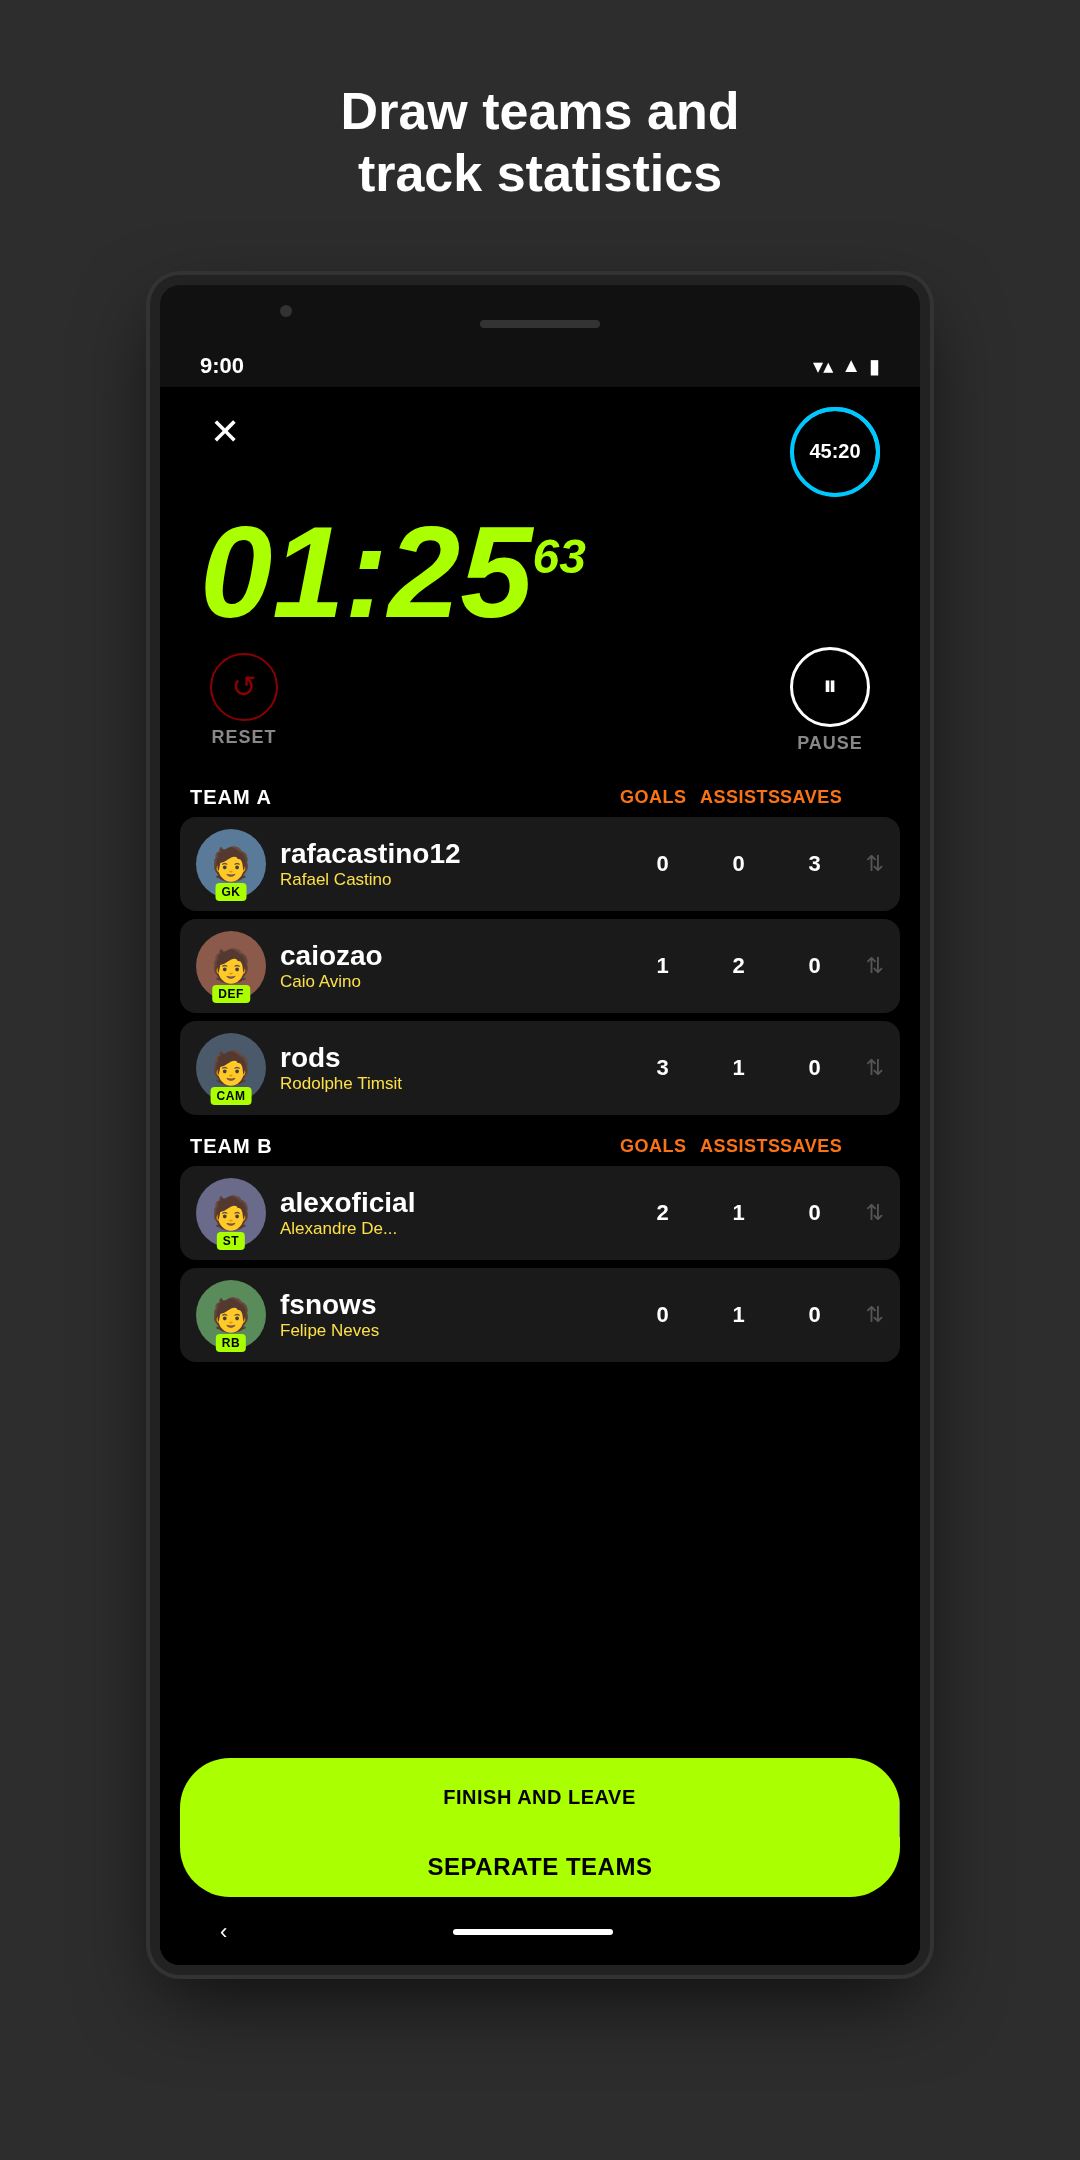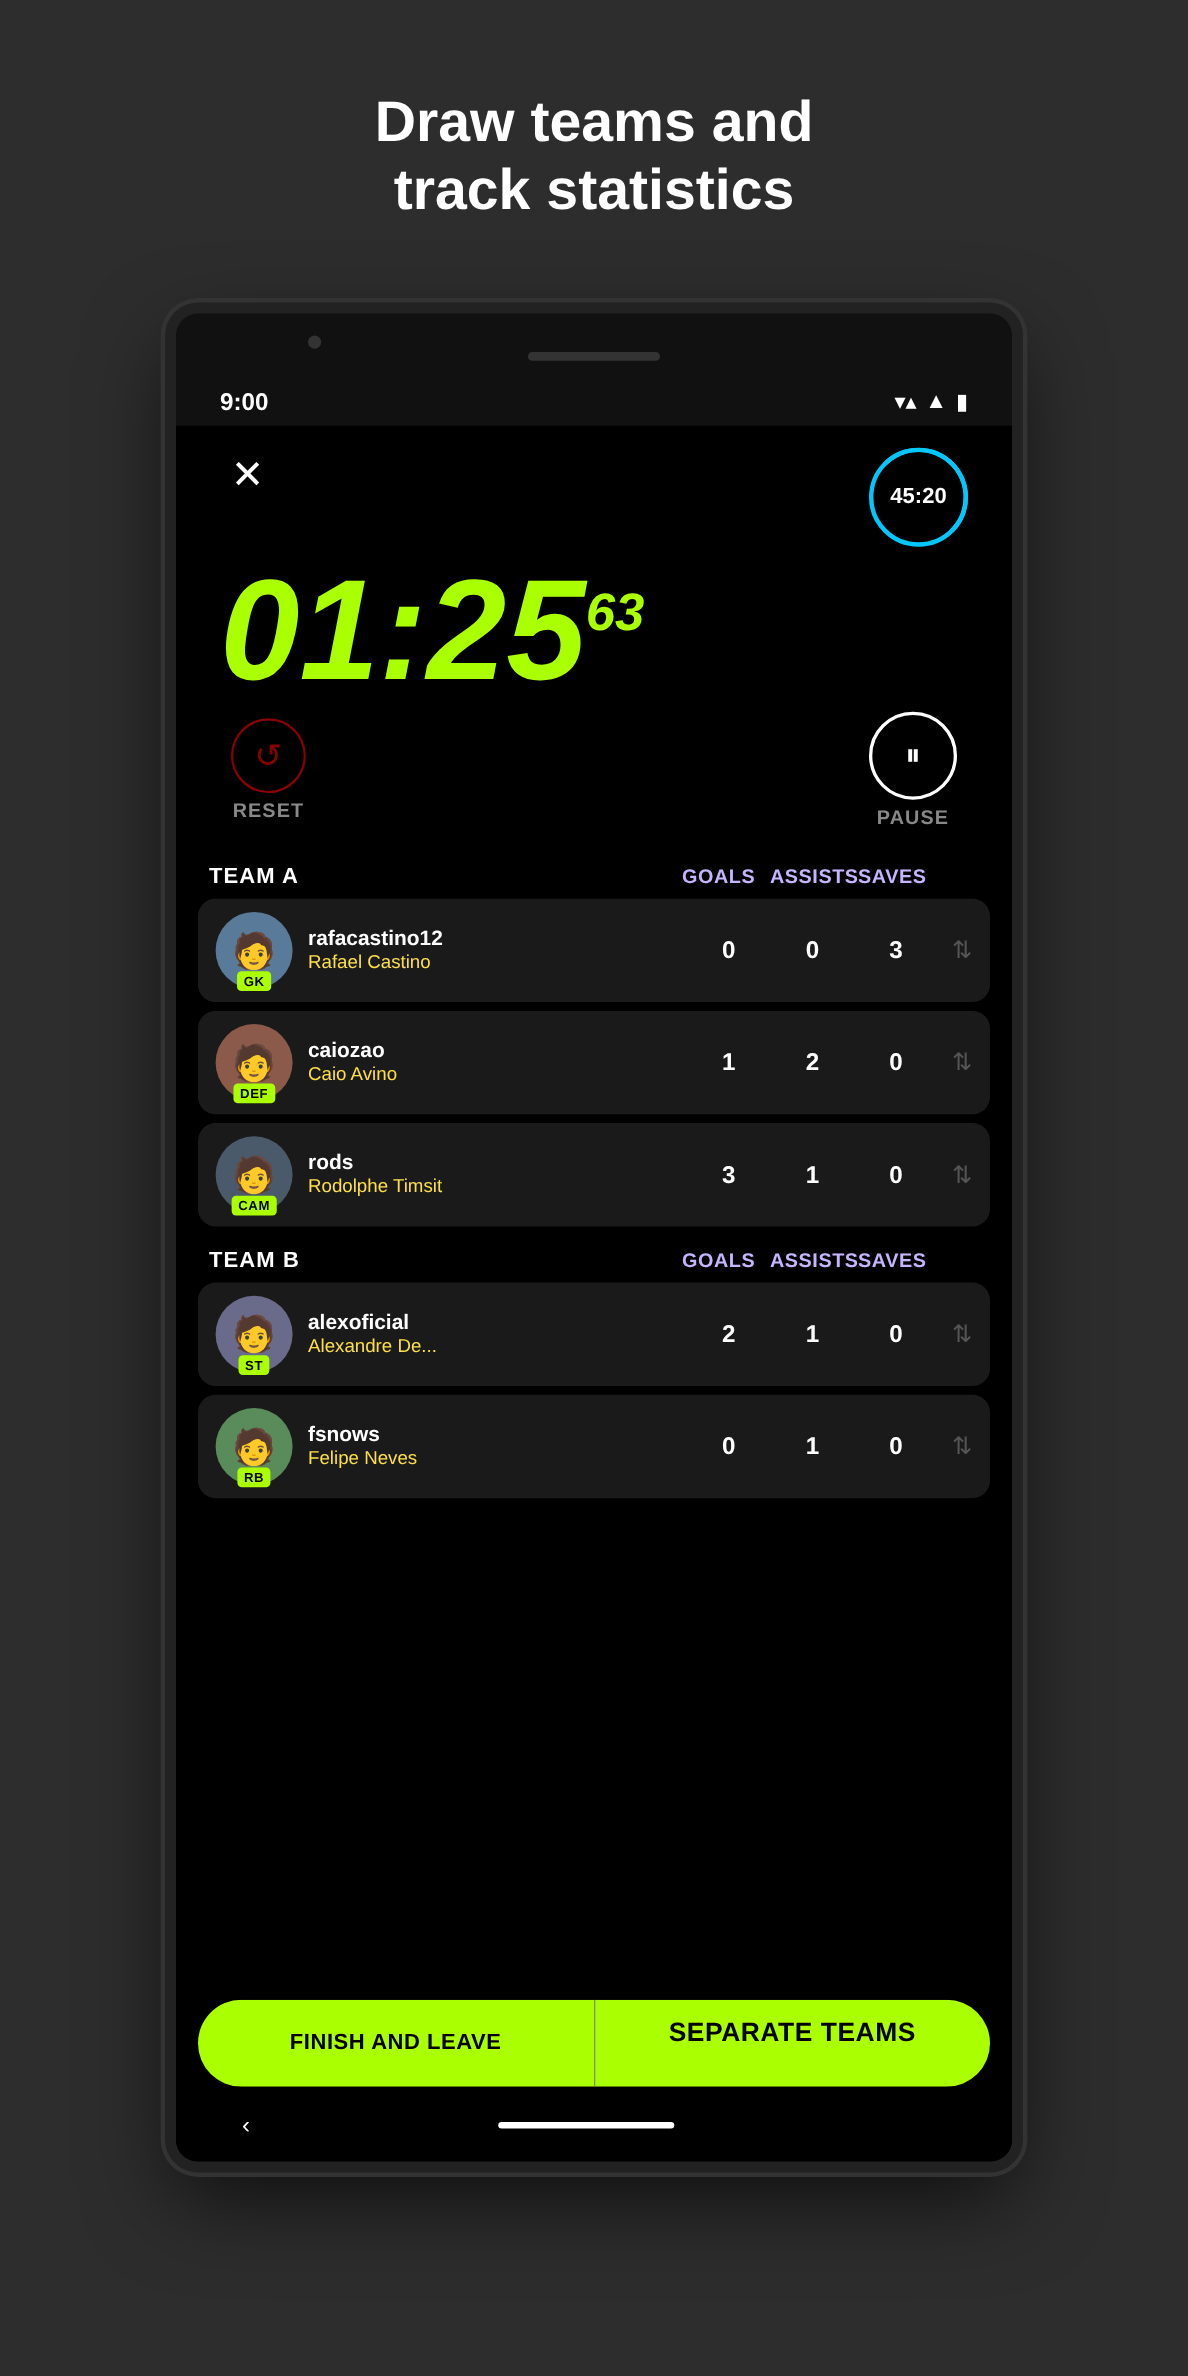--- a/index.html
+++ b/index.html
@@ -232,21 +232,21 @@
       color: #fff;
       font-size: 20px;
       font-weight: 800;
       letter-spacing: 1px;
     }
     .team-stats-header {
       display: flex;
       gap: 30px;
     }
     .stat-header {
-      color: #c4b5fd;
+      color: #f97316;
       font-size: 18px;
       font-weight: 700;
       letter-spacing: 0.5px;
       width: 50px;
       text-align: center;
     }
     .stat-header-sort {
       width: 30px;
     }
 
@@ -287,21 +287,21 @@
       font-weight: 800;
       padding: 2px 6px;
       border-radius: 4px;
       letter-spacing: 0.5px;
     }
     .player-info {
       flex: 1;
     }
     .player-username {
       color: #fff;
-      font-size: 19px;
+      font-size: 28px;
       font-weight: 700;
     }
     .player-fullname {
       color: #fde047;
       font-size: 17px;
     }
     .player-stats {
       display: flex;
       align-items: center;
       gap: 26px;
@@ -319,20 +319,21 @@
       cursor: pointer;
     }
 
     
     .bottom-buttons {
       display: flex;
       margin: 4px 20px 10px;
       border-radius: 50px;
       overflow: hidden;
       flex-shrink: 0;
+      flex-direction: column;
     }
     .finish-btn {
       flex: 1;
       background: #aaff00;
       color: #000;
       font-size: 20px;
       font-weight: 900;
       text-align: center;
       padding: 28px 10px;
       cursor: pointer;

